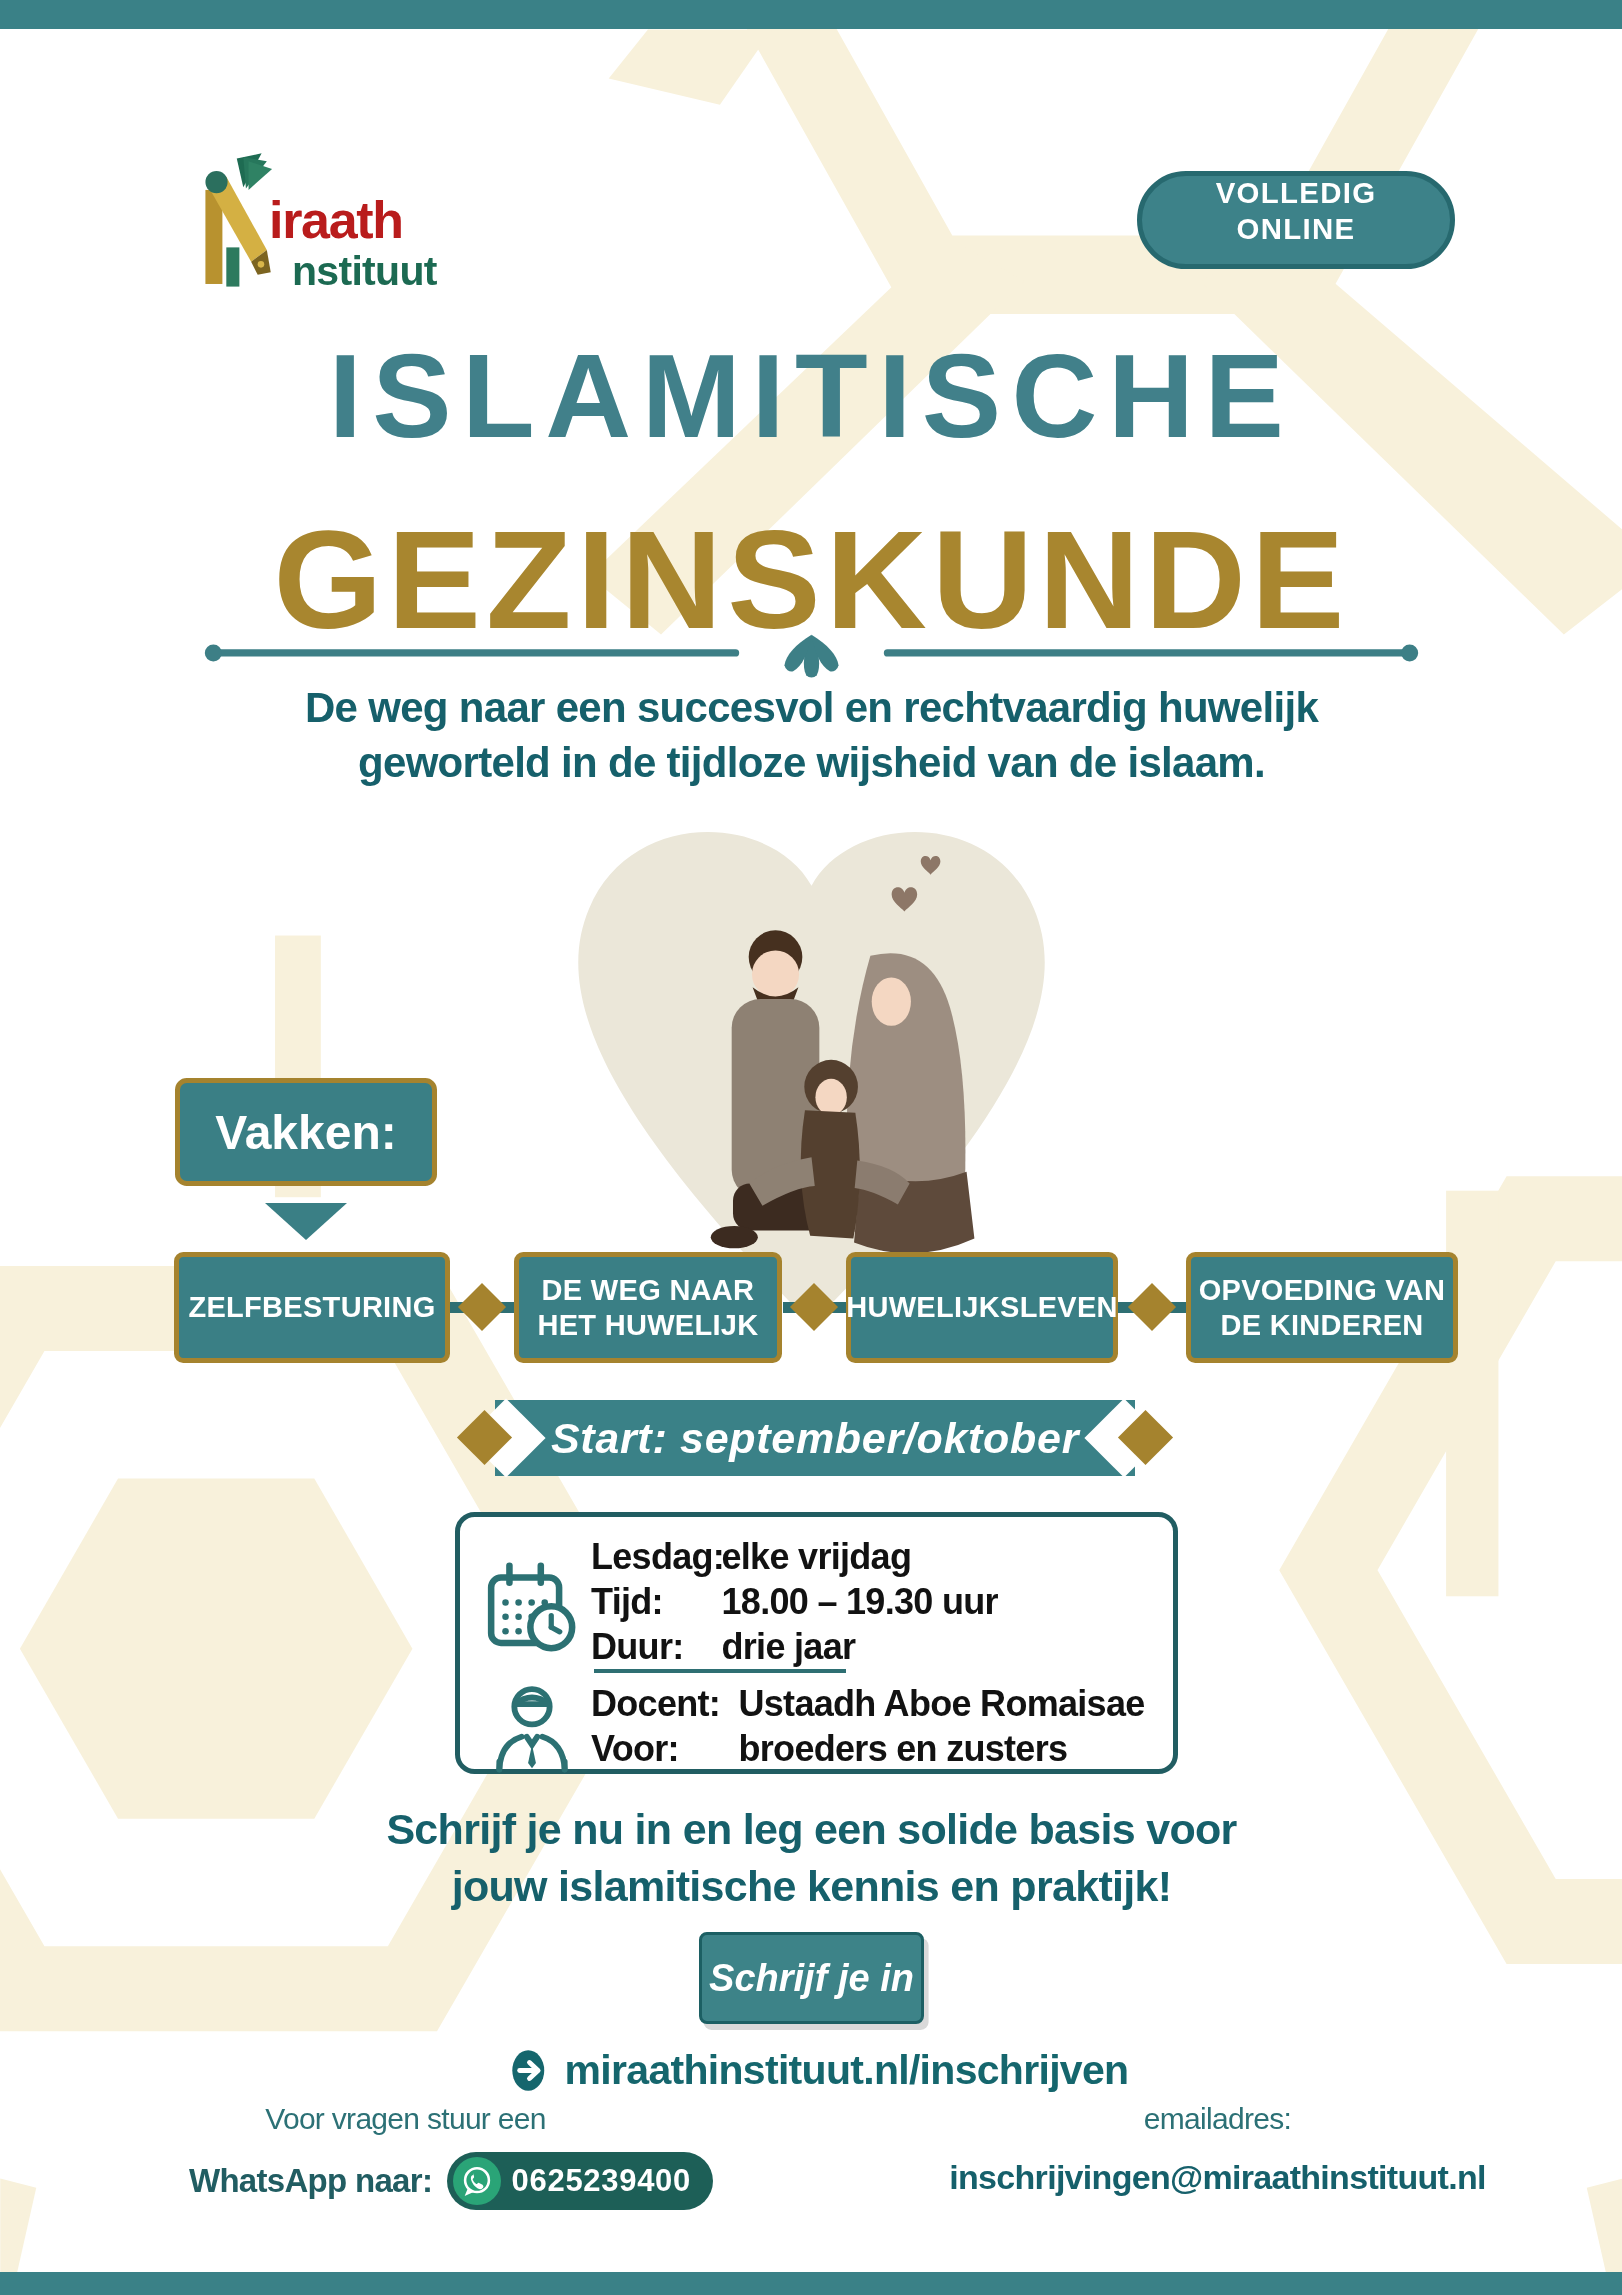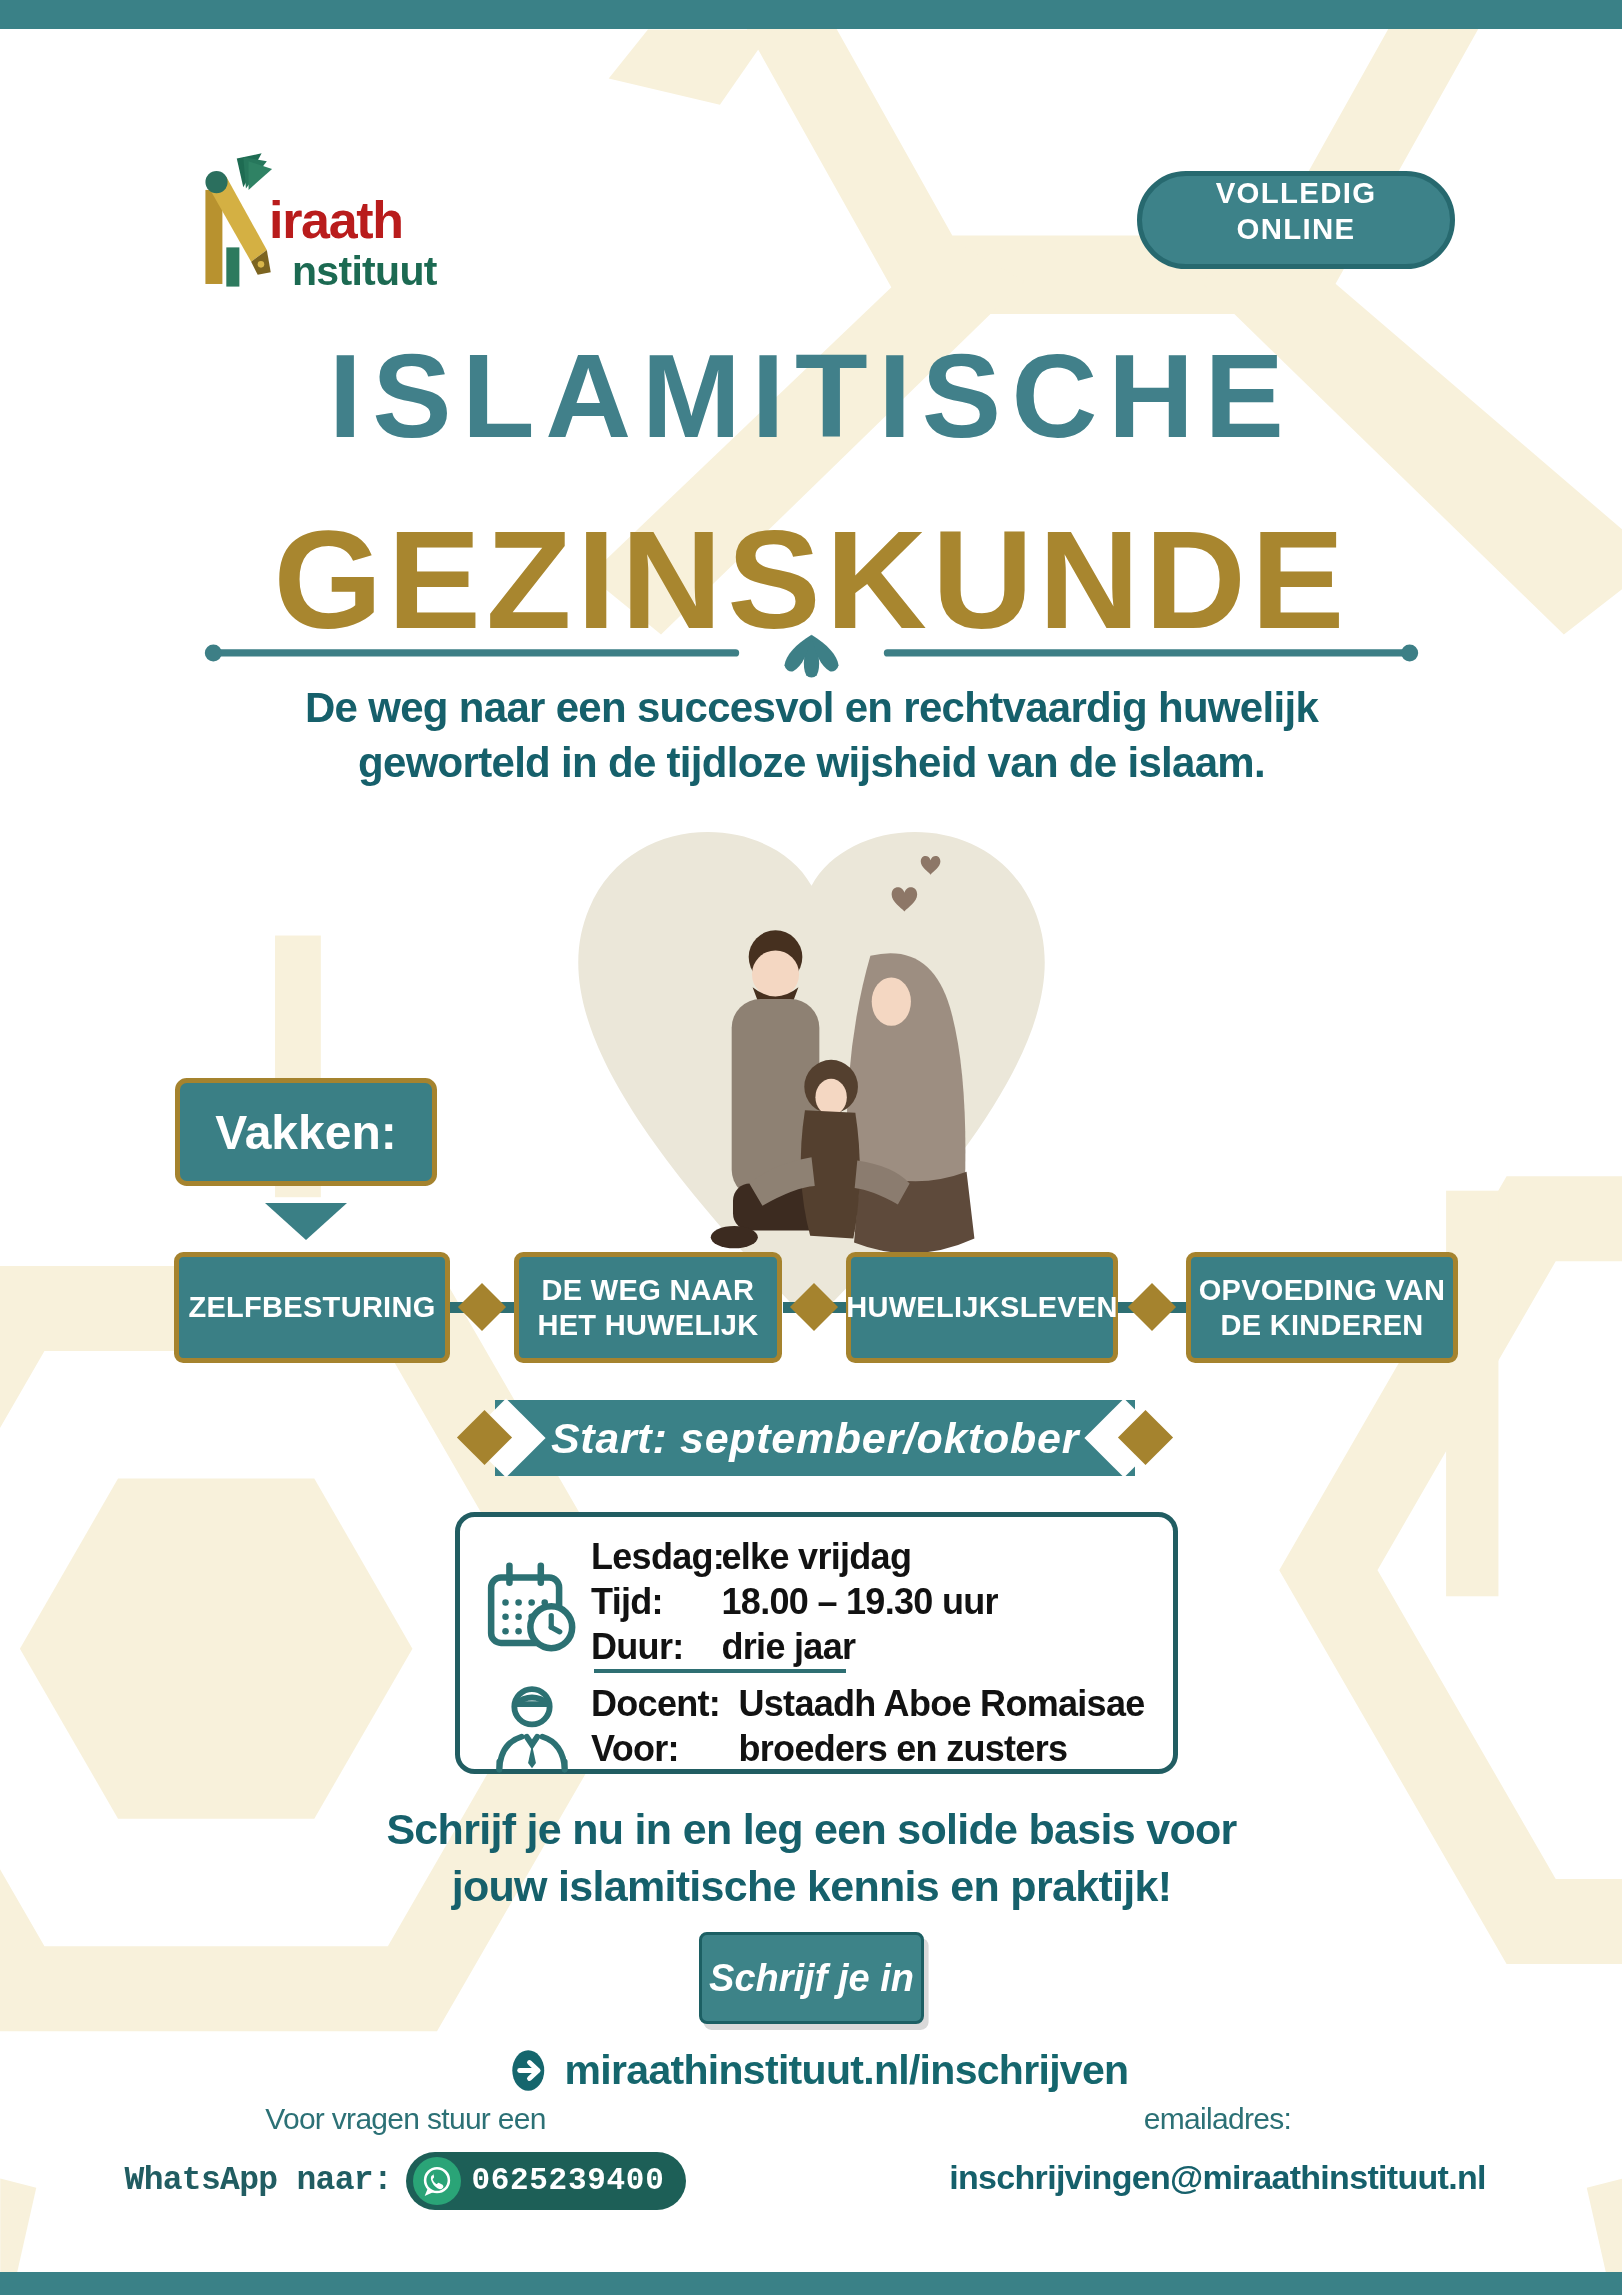--- a/index.html
+++ b/index.html
@@ -77,21 +77,21 @@
        background:#3d8388;border:3.9px solid #1c5f63;border-radius:7.9px;box-shadow:4.6px 5.9px 0 rgba(0,0,0,0.15);
        display:flex;align-items:center;justify-content:center;cursor:pointer;}
   .btn span{color:#fff;font-size:38px;font-weight:bold;font-style:italic;}
   .link{position:absolute;left:0;top:2047px;width:1623px;display:flex;align-items:center;justify-content:center;gap:17px;padding-left:8px;}
   .link .txt{font-size:41px;font-weight:bold;color:#15666d;letter-spacing:-0.7px;}
 
   
   .foot-left{position:absolute;left:98px;top:2102px;width:615px;text-align:center;}
   .foot-right{position:absolute;left:910px;top:2102px;width:615px;text-align:center;}
   .foot-small{font-size:30px;color:#2c7176;letter-spacing:-0.7px;}
-  .foot-wa-row{margin-top:15.7px;display:flex;align-items:center;justify-content:center;gap:14.4px;font-family:Liberation Mono, monospace;}
+  .foot-wa-row{margin-top:15.7px;display:flex;align-items:center;justify-content:flex-end;gap:14.4px;}
   .foot-wa-label{font-size:33px;font-weight:bold;color:#215d62;letter-spacing:-0.7px;}
   .pill{display:inline-flex;align-items:center;gap:10.5px;background:#1d5f57;border-radius:33px;
         padding:5.2px 22px 5.2px 6.5px;cursor:pointer;}
   .wa-circle{width:48px;height:48px;border-radius:50%;background:#2aa477;display:flex;align-items:center;justify-content:center;}
   .pill .num{color:#ffffff;font-size:31px;font-weight:bold;letter-spacing:0.7px;}
   .foot-email{margin-top:22px;font-size:34px;font-weight:bold;color:#16606b;letter-spacing:-0.7px;}
 </style>
 </head>
 <body>
 

